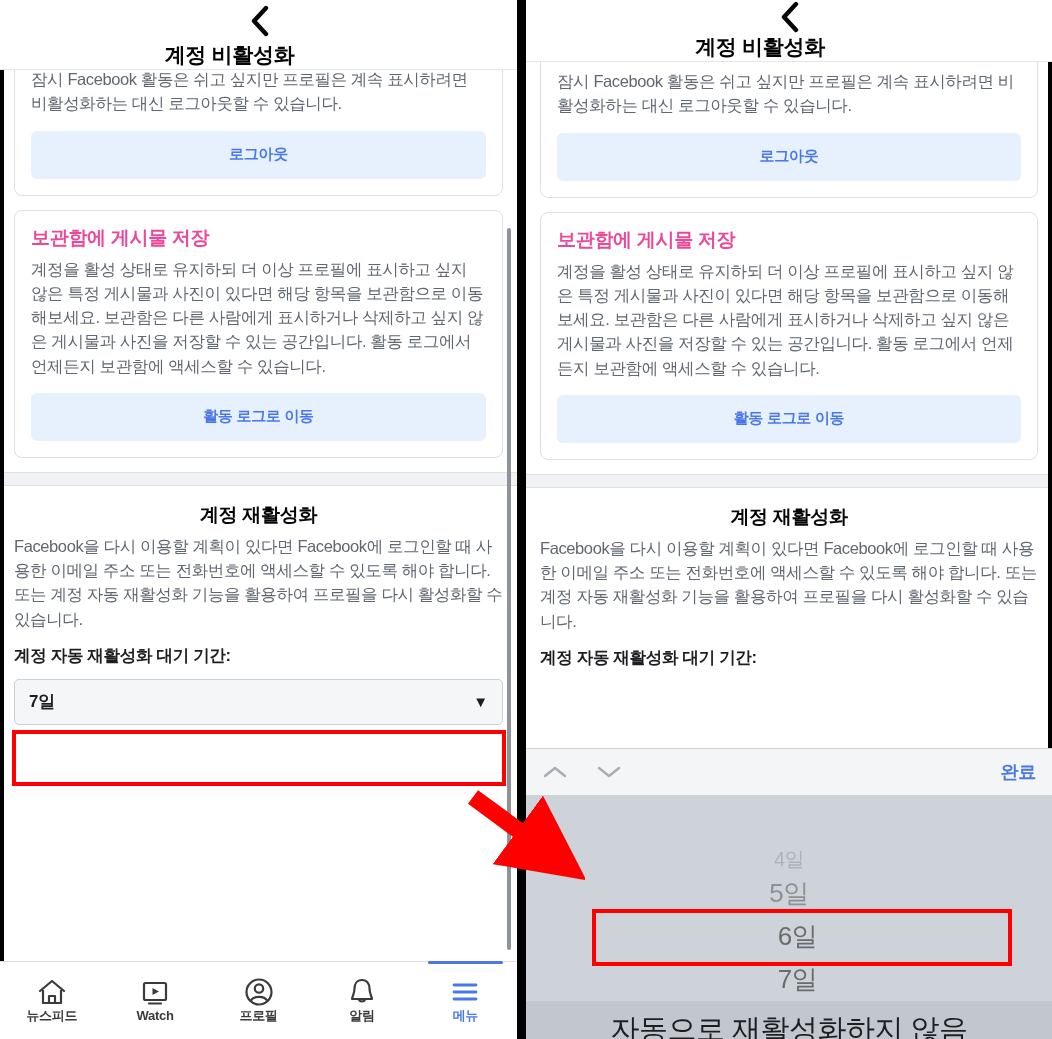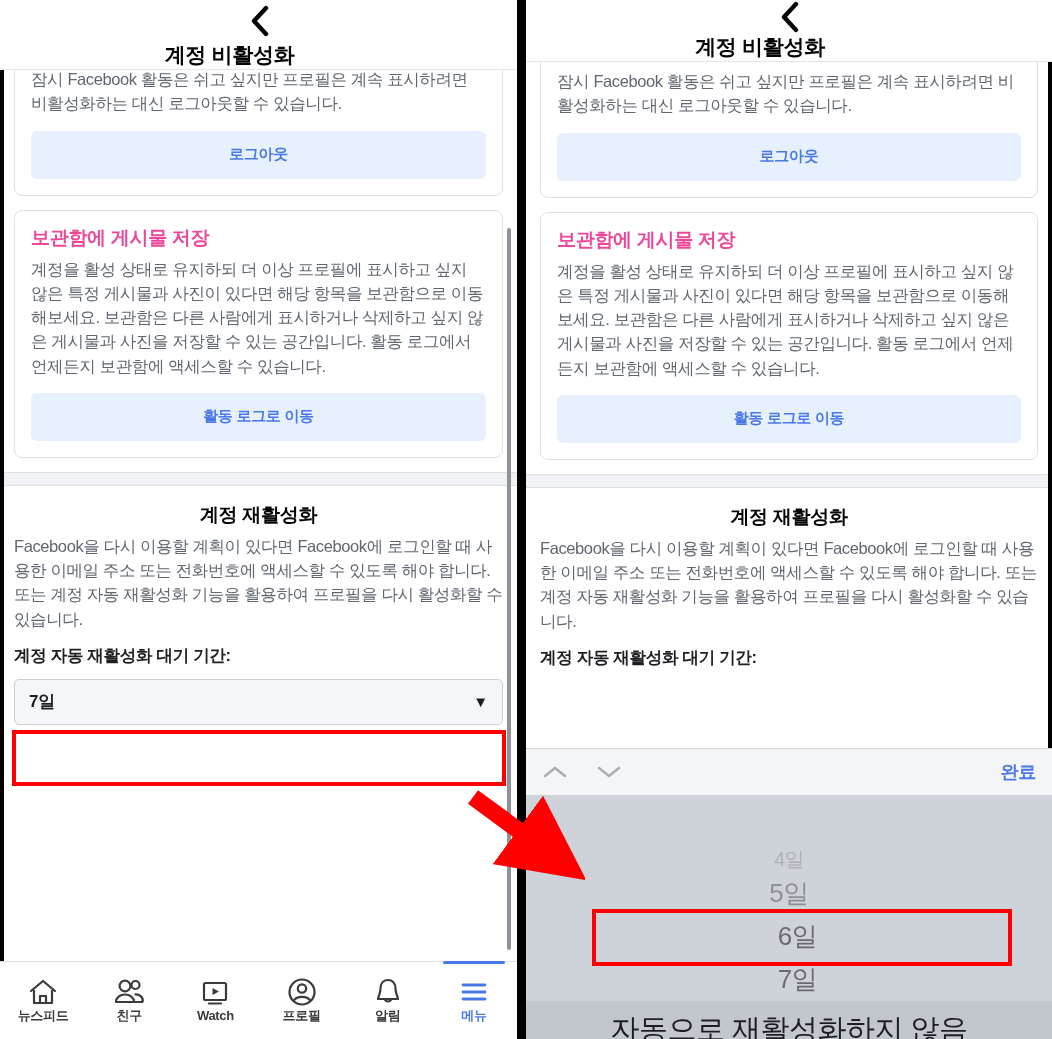--- a/index.html
+++ b/index.html
@@ -373,31 +373,20 @@
         <div class="tab-icon">
           <svg width="30" height="28" viewBox="0 0 30 28">
             <path d="M3 13 L15 3 L27 13" fill="none" stroke="#3a3b3c" stroke-width="2.2" stroke-linejoin="round" stroke-linecap="round"></path>
             <path d="M6 12 V25 H24 V12" fill="none" stroke="#3a3b3c" stroke-width="2.2" stroke-linejoin="round"></path>
             <path d="M12 25 V18 H18 V25" fill="none" stroke="#3a3b3c" stroke-width="2.2" stroke-linejoin="round"></path>
           </svg>
         </div>
         <div class="tab-label">뉴스피드</div>
       </div>
 
-      <div class="tab">
-        <div class="tab-icon">
-          <svg width="32" height="28" viewBox="0 0 32 28">
-            <circle cx="12" cy="8" r="5.4" fill="none" stroke="#3a3b3c" stroke-width="2.2"></circle>
-            <circle cx="22.5" cy="7" r="4" fill="none" stroke="#3a3b3c" stroke-width="2.2"></circle>
-            <path d="M3 24 a9 7.5 0 0 1 18 0 z" fill="none" stroke="#3a3b3c" stroke-width="2.2" stroke-linejoin="round"></path>
-            <path d="M21.5 16.5 a7 6 0 0 1 8 7.5 L21 24" fill="none" stroke="#3a3b3c" stroke-width="2.2" stroke-linejoin="round"></path>
-          </svg>
-        </div>
-        <div class="tab-label">친구</div>
-      </div>
 
       <div class="tab">
         <div class="tab-icon">
           <svg width="30" height="28" viewBox="0 0 30 28">
             <rect x="4" y="4" width="22" height="17" rx="1.5" fill="none" stroke="#3a3b3c" stroke-width="2.2"></rect>
             <path d="M12.5 9 L19 12.5 L12.5 16 Z" fill="#3a3b3c"></path>
             <line x1="9" y1="24.5" x2="21" y2="24.5" stroke="#3a3b3c" stroke-width="2.2" stroke-linecap="round"></line>
           </svg>
         </div>
         <div class="tab-label">Watch</div>

